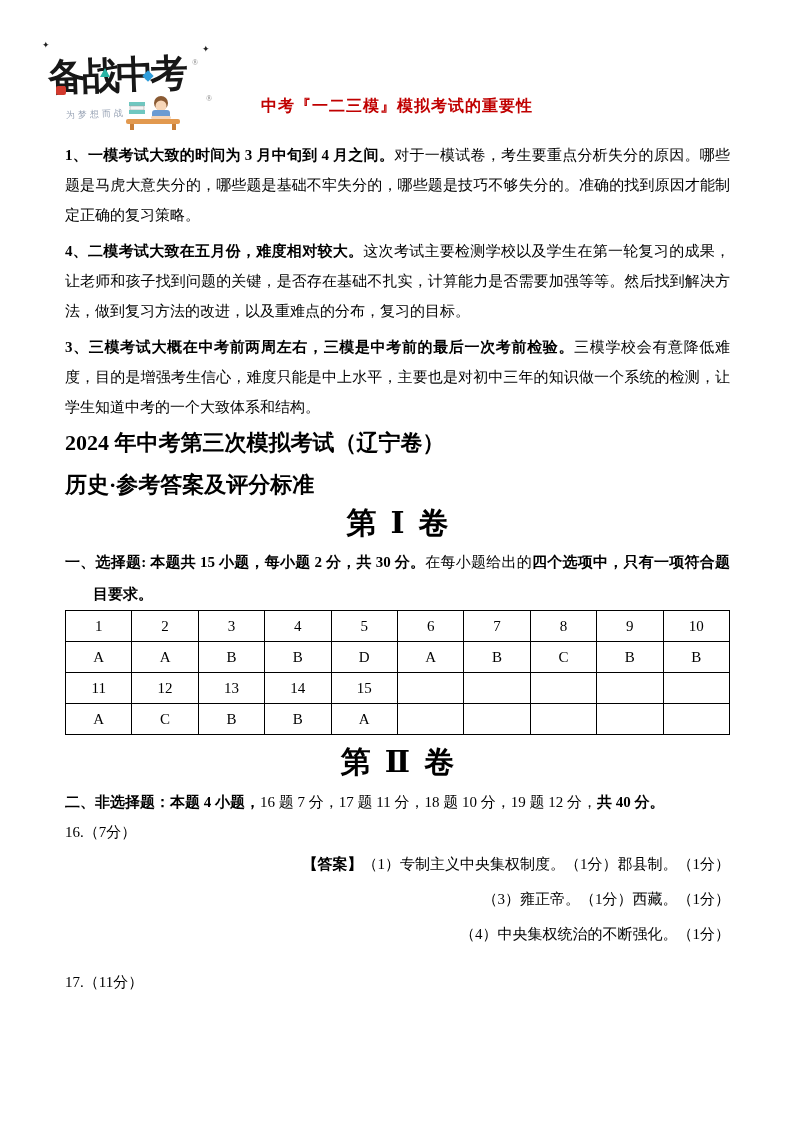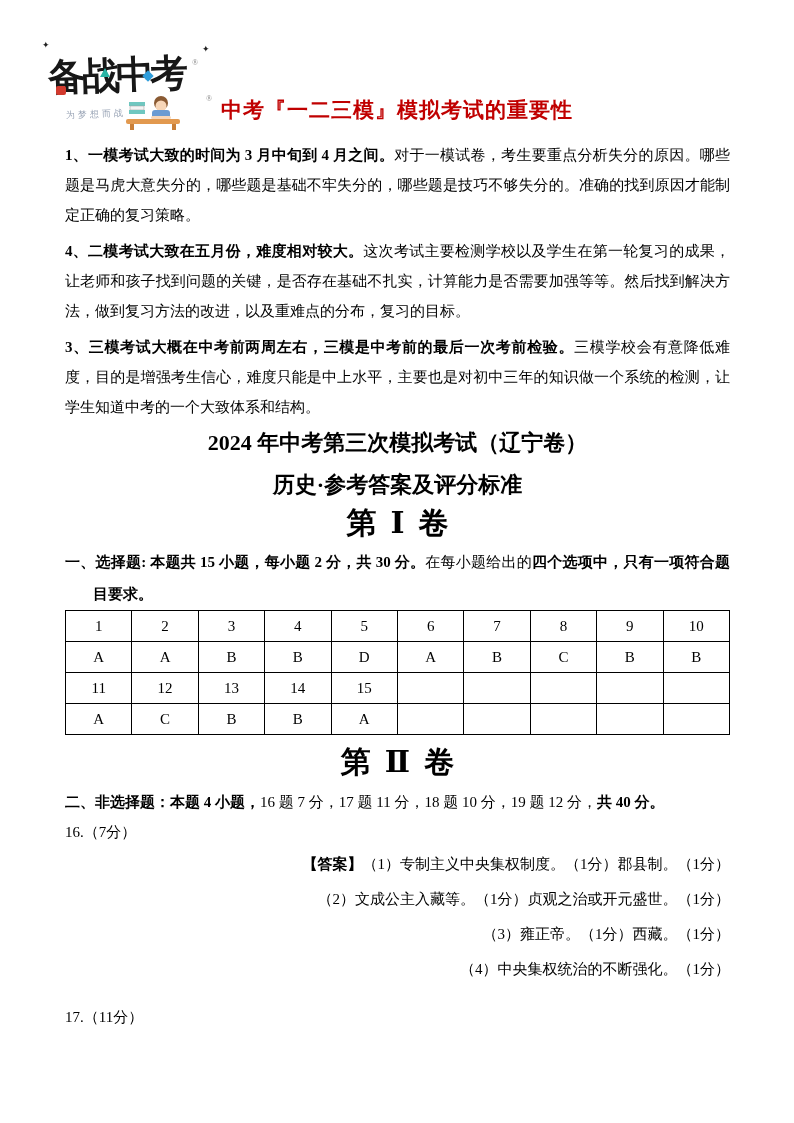--- a/index.html
+++ b/index.html
@@ -36,31 +36,31 @@
   .accent-seal { position:absolute; left:12px; top:44px; width:10px; height:9px; background:#d23a2e; border-radius:2px; }
   .accent-triangle { position:absolute; left:56px; top:26px; width:0; height:0;
     border-left:5px solid transparent; border-right:5px solid transparent; border-bottom:9px solid #2ab5a5; }
   .accent-diamond { position:absolute; left:100px; top:30px; width:8px; height:8px; background:#2f9ddb; transform:rotate(45deg); }
   .logo-cartoon { position:absolute; left:80px; top:52px; }
 
   .banner {
     position:absolute; left:0; top:96px; width:100%;
     text-align:center;
     font-family:"Liberation Sans","DejaVu Sans",sans-serif;
-    font-size:21px; font-weight:bold; color:#c00000;
+    font-size:16px; font-weight:bold; color:#c00000;
     letter-spacing:1px;
   }
 
   
   .content { position:absolute; left:65px; top:140px; width:665px; }
 
   .para { font-size:15px; line-height:30px; text-align:justify; margin:0 0 6px 0; }
   .para .lead { font-weight:bold; }
 
-  .exam-title { text-align:center; font-weight:bold; font-size:22px; line-height:30px; }
+  .exam-title { font-weight:bold; font-size:22px; line-height:30px; }
   .exam-title.t1 { margin-top:2px; }
   .exam-title.t2 { margin-top:12px; }
 
   .part-heading { text-align:center; font-size:30px; line-height:42px; margin-top:2px; letter-spacing:14px; padding-left:14px; }
   .part-heading.p2 { margin-top:6px; }
 
   .section-line { font-size:15px; line-height:32px; text-align:justify; margin-top:2px; }
   .section-line .sec-bold { font-weight:bold; }
   .section1 { padding-left:28px; text-indent:-28px; }
   .section2 { line-height:26px; margin-top:6px; }
@@ -174,20 +174,19 @@
         </tbody>
     </table>
 
     <h2 class="part-heading p2">第Ⅱ卷</h2>
 
     <p class="section-line section2"><span class="sec-bold">二、非选择题：本题 4 小题，</span><span>16 题 7 分，17 题 11 分，18 题 10 分，19 题 12 分，</span><span class="sec-bold">共 40 分。</span></p>
 
     <p class="q-heading">16.（7分）</p>
 
     <p class="answer-line first"><span class="ans-label">【答案】</span><span>（1）专制主义中央集权制度。（1分）郡县制。（1分）</span></p>
-    <p class="answer-line indented">（2）文成公主入藏等。（1分）贞观之治或开元盛世。（1分）</p>
     <p class="answer-line indented">（3）雍正帝。（1分）西藏。（1分）</p>
     <p class="answer-line indented">（4）中央集权统治的不断强化。（1分）</p>
 
     <p class="q-heading q17">17.（11分）</p>
 
   </div>
 </div>
 
 </body></html>

